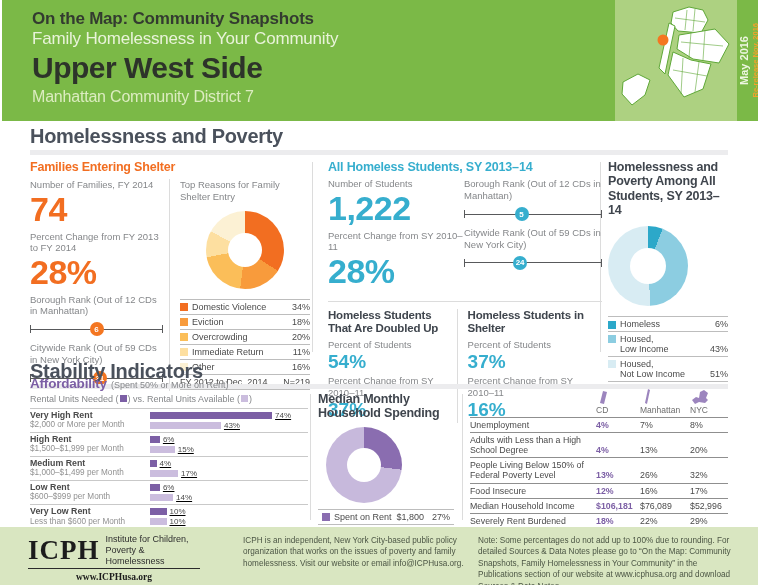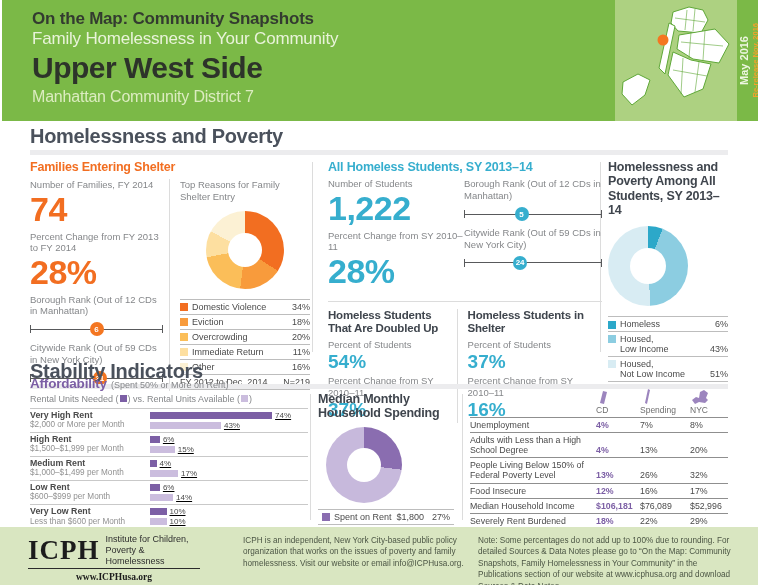--- a/index.html
+++ b/index.html
@@ -416,21 +416,21 @@
       <span class="colhdr">
         <svg class="col-icon" width="14" height="15" viewBox="0 0 14 15">
             <polygon points="4,14 7,2 11,3 8,15" fill="#9c85be"></polygon>
           </svg>
         <span>CD</span>
       </span>
       <span class="colhdr">
         <svg class="col-icon" width="12" height="16" viewBox="0 0 12 16">
             <polygon points="5,15 8,1 10,2 7,16" fill="#9c85be"></polygon>
           </svg>
-        <span>Spending</span>
+        <span>Manhattan</span>
       </span>
       <span class="colhdr">
         <svg class="col-icon" width="20" height="16" viewBox="0 0 20 16">
             <path d="M2,12 l4,-3 3,1 1,-6 4,-2 4,3 -2,5 2,2 -3,3 -6,-1 -4,2 z" fill="#9c85be"></path>
           </svg>
         <span>NYC</span>
       </span>
     </div>
     <div class="tbl-row">
       <span>Unemployment</span>

